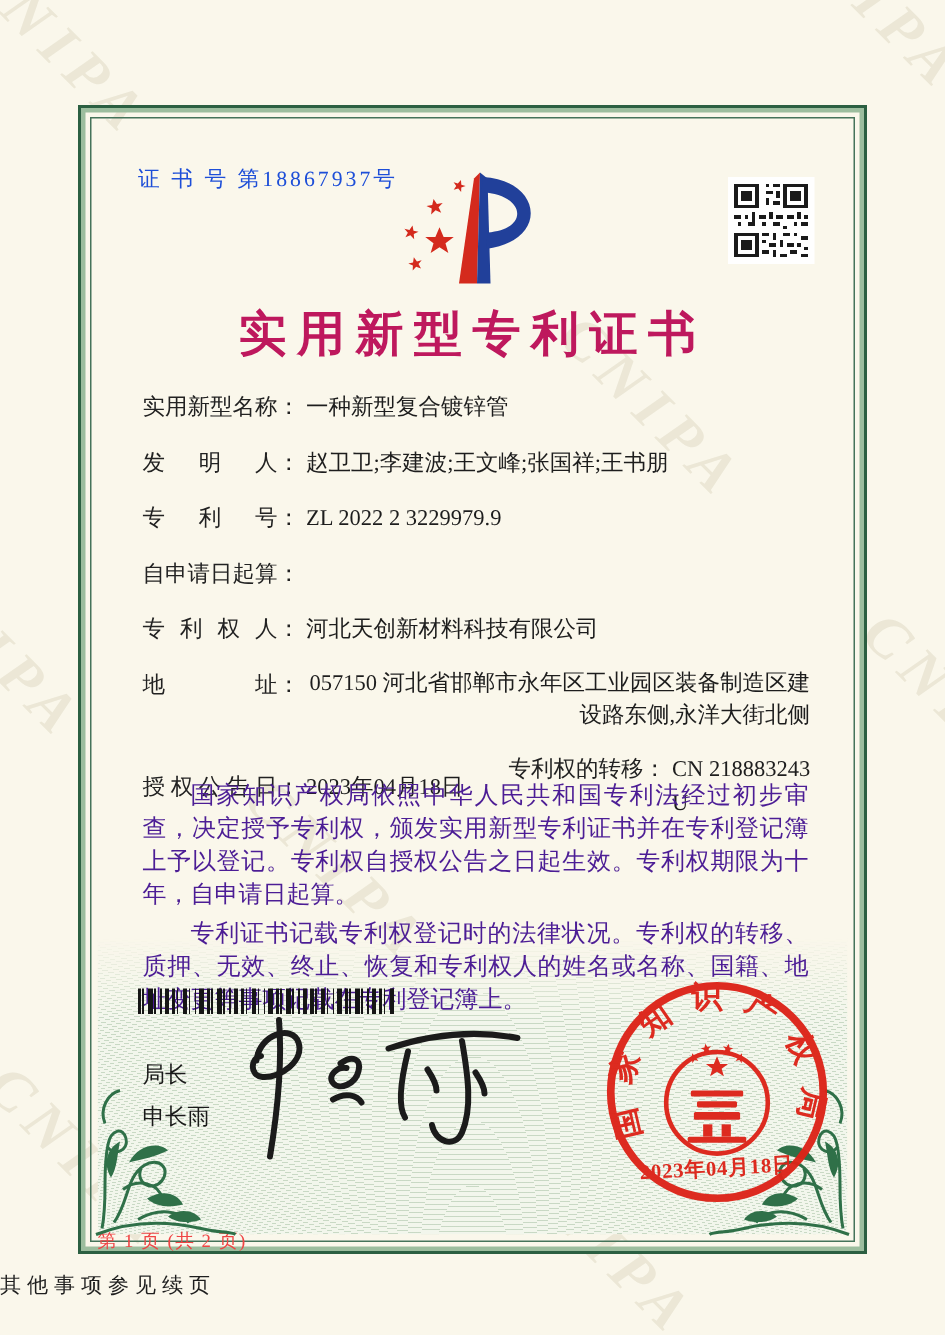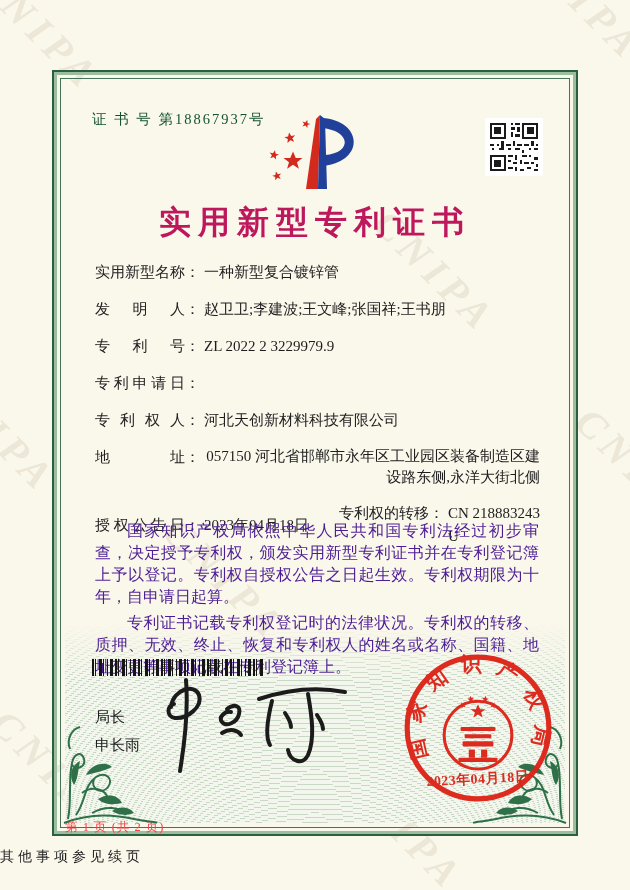--- a/index.html
+++ b/index.html
@@ -33,21 +33,21 @@
     -webkit-mask-image:linear-gradient(to bottom, transparent, #000 55px);
     mask-image:linear-gradient(to bottom, transparent, #000 55px);
   }
   
   .orn { position:absolute; bottom:-2px; width:96px; height:106px; z-index:4; }
   .orn-left { left:-3px; }
   .orn-right { right:-3px; transform:scaleX(-1); }
   
   .cert-no {
     position:absolute; left:27px; top:27px;
-    font-size:14.5px; letter-spacing:2px; color:#14532d; z-index:2;
+    font-size:14.5px; letter-spacing:2px; color:#1d4ed8; z-index:2;
   }
   .logo { position:absolute; left:194px; top:28px; width:122px; height:82px; z-index:2; }
   .qr { position:absolute; left:420px; top:35px; width:58px; height:58px; z-index:2; }
   .title {
     position:absolute; left:0; right:0; top:118px; text-align:center;
     font-size:32px; font-weight:bold; letter-spacing:7px; color:#be185d; z-index:2;
   }
   
   .fields { position:absolute; left:30px; right:24px; top:178px; z-index:2; font-size:15px; }
   .frow { display:flex; margin-bottom:14px; line-height:23px; }
@@ -158,21 +158,21 @@
               <span class="flabel">发明人</span>
               <span class="fcolon">：</span>
               <span class="fvalue">赵卫卫;李建波;王文峰;张国祥;王书朋</span>
             </div>
             <div class="frow">
               <span class="flabel">专利号</span>
               <span class="fcolon">：</span>
               <span class="fvalue">ZL 2022 2 3229979.9</span>
             </div>
             <div class="frow">
-              <span class="flabel">专利申请日</span>
+              <span class="flabel">自申请日起算</span>
               <span class="fcolon">：</span>
             </div>
             <div class="frow">
               <span class="flabel">专利权人</span>
               <span class="fcolon">：</span>
               <span class="fvalue">河北天创新材料科技有限公司</span>
             </div>
             <div class="frow">
               <span class="flabel">地址</span>
               <span class="fcolon">：</span>

